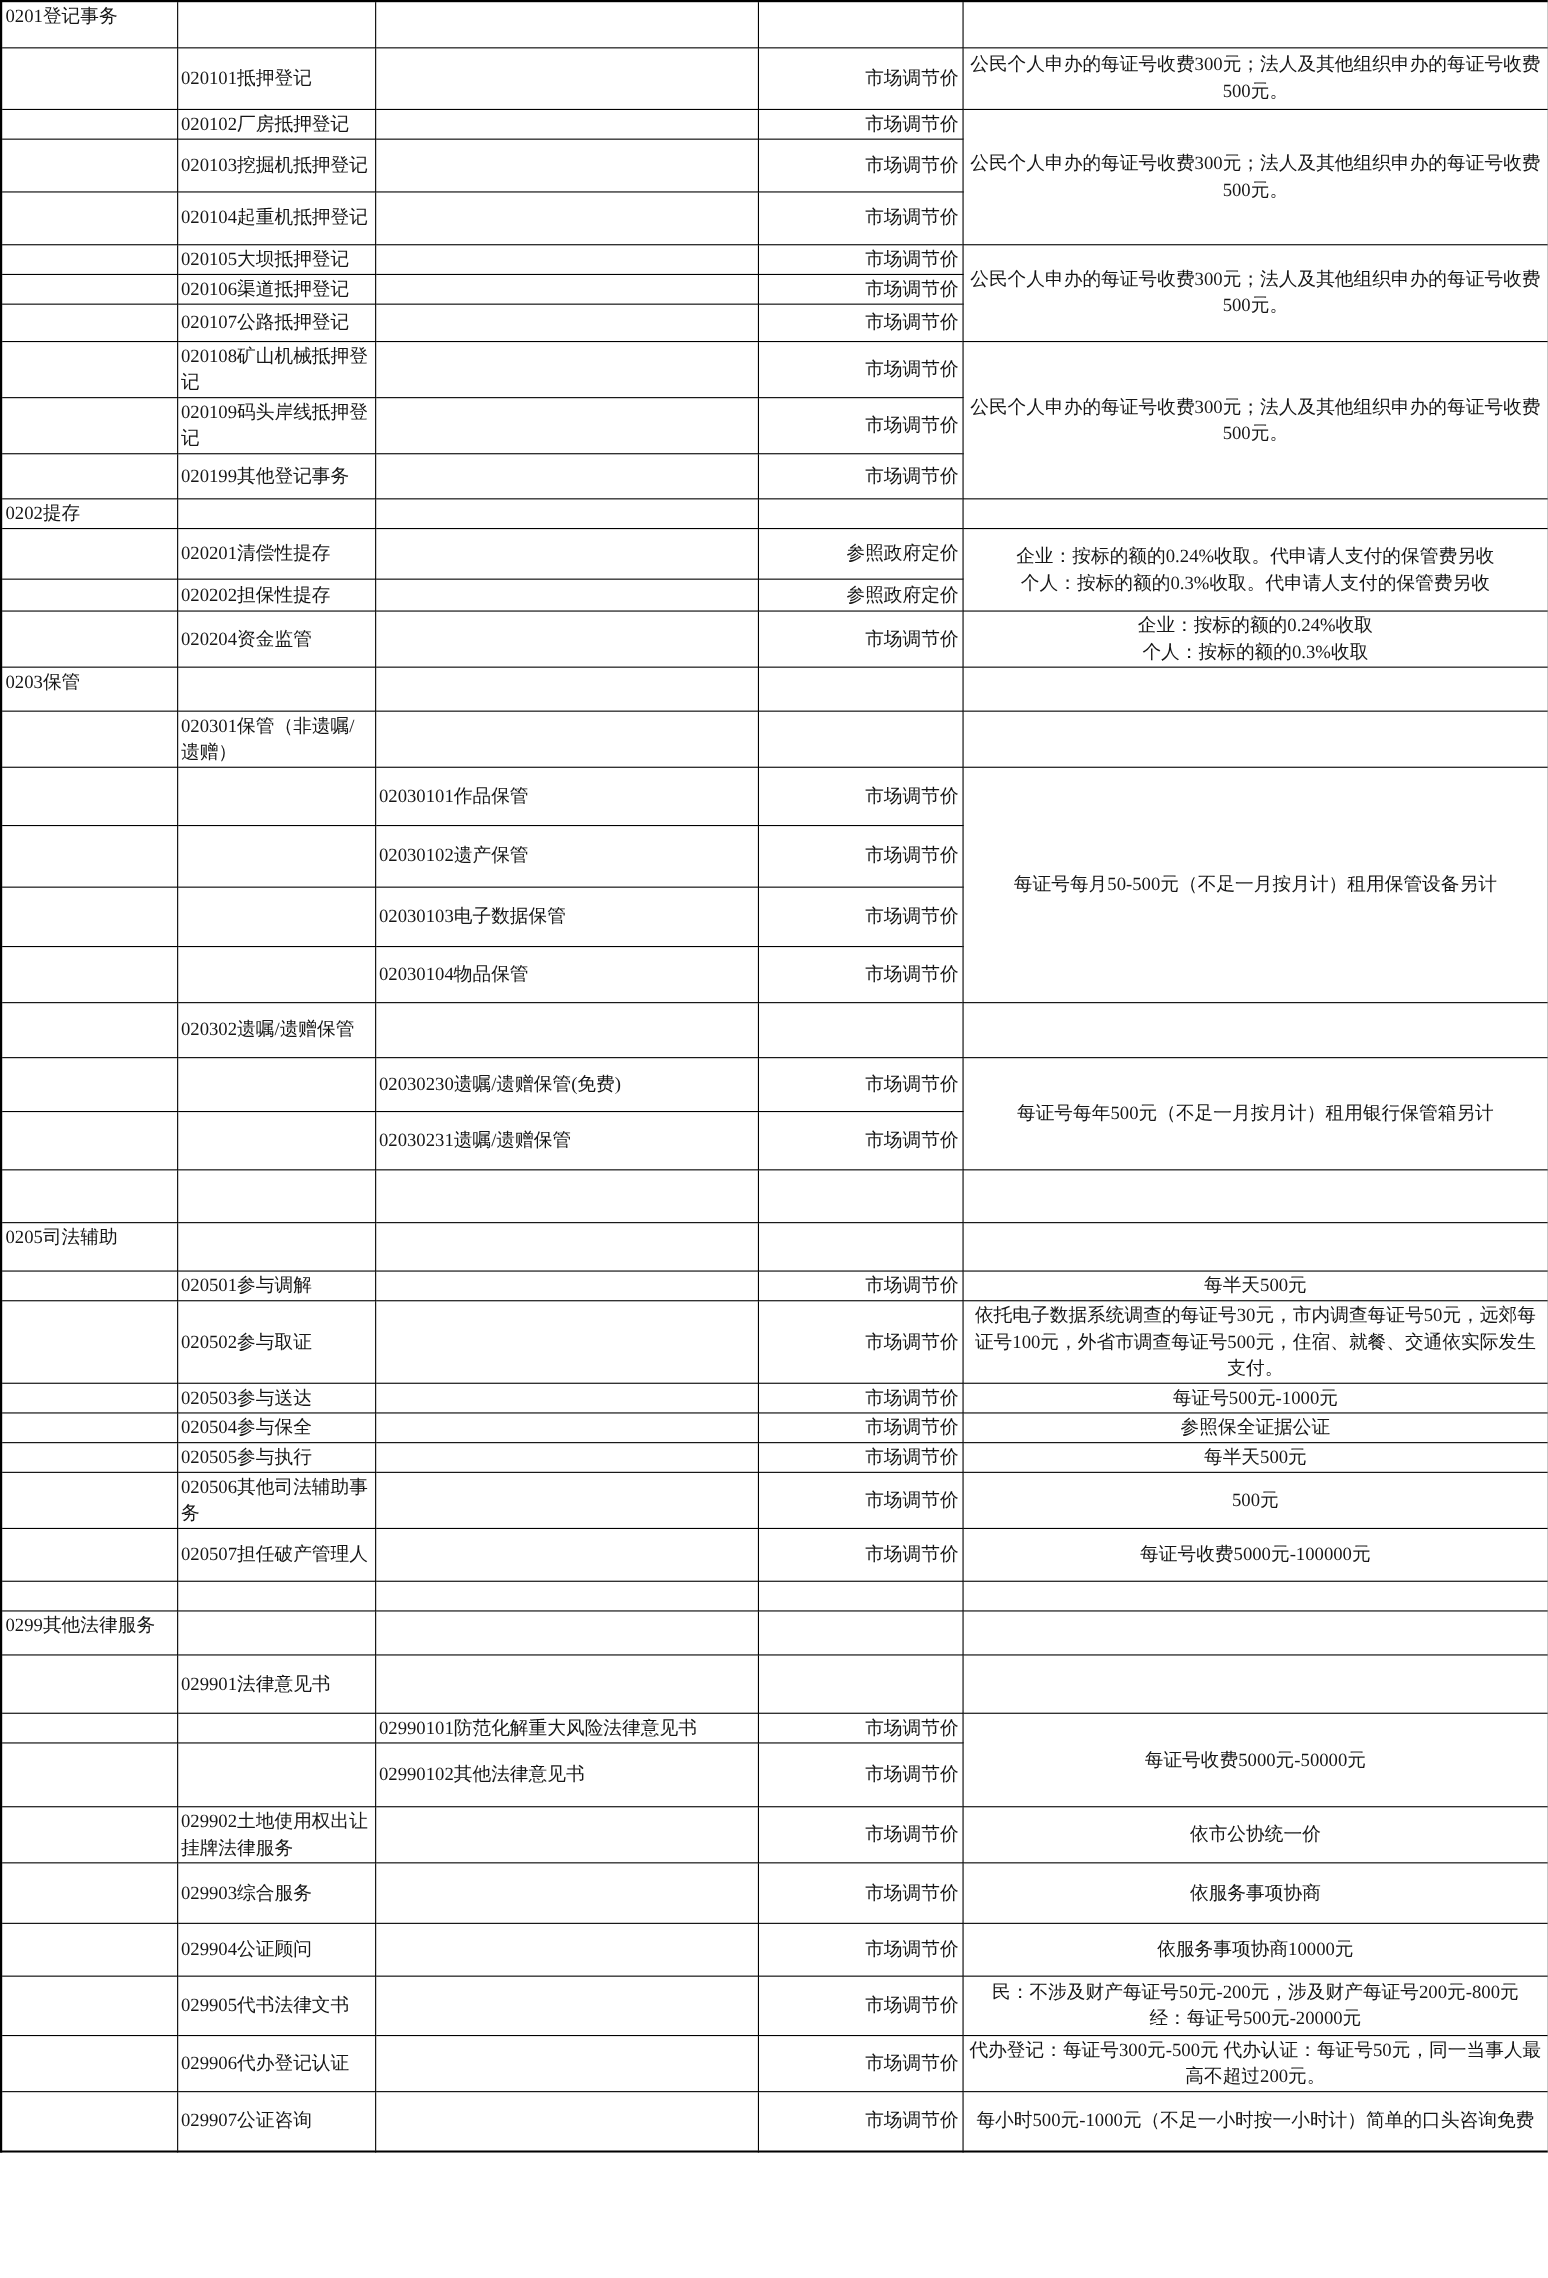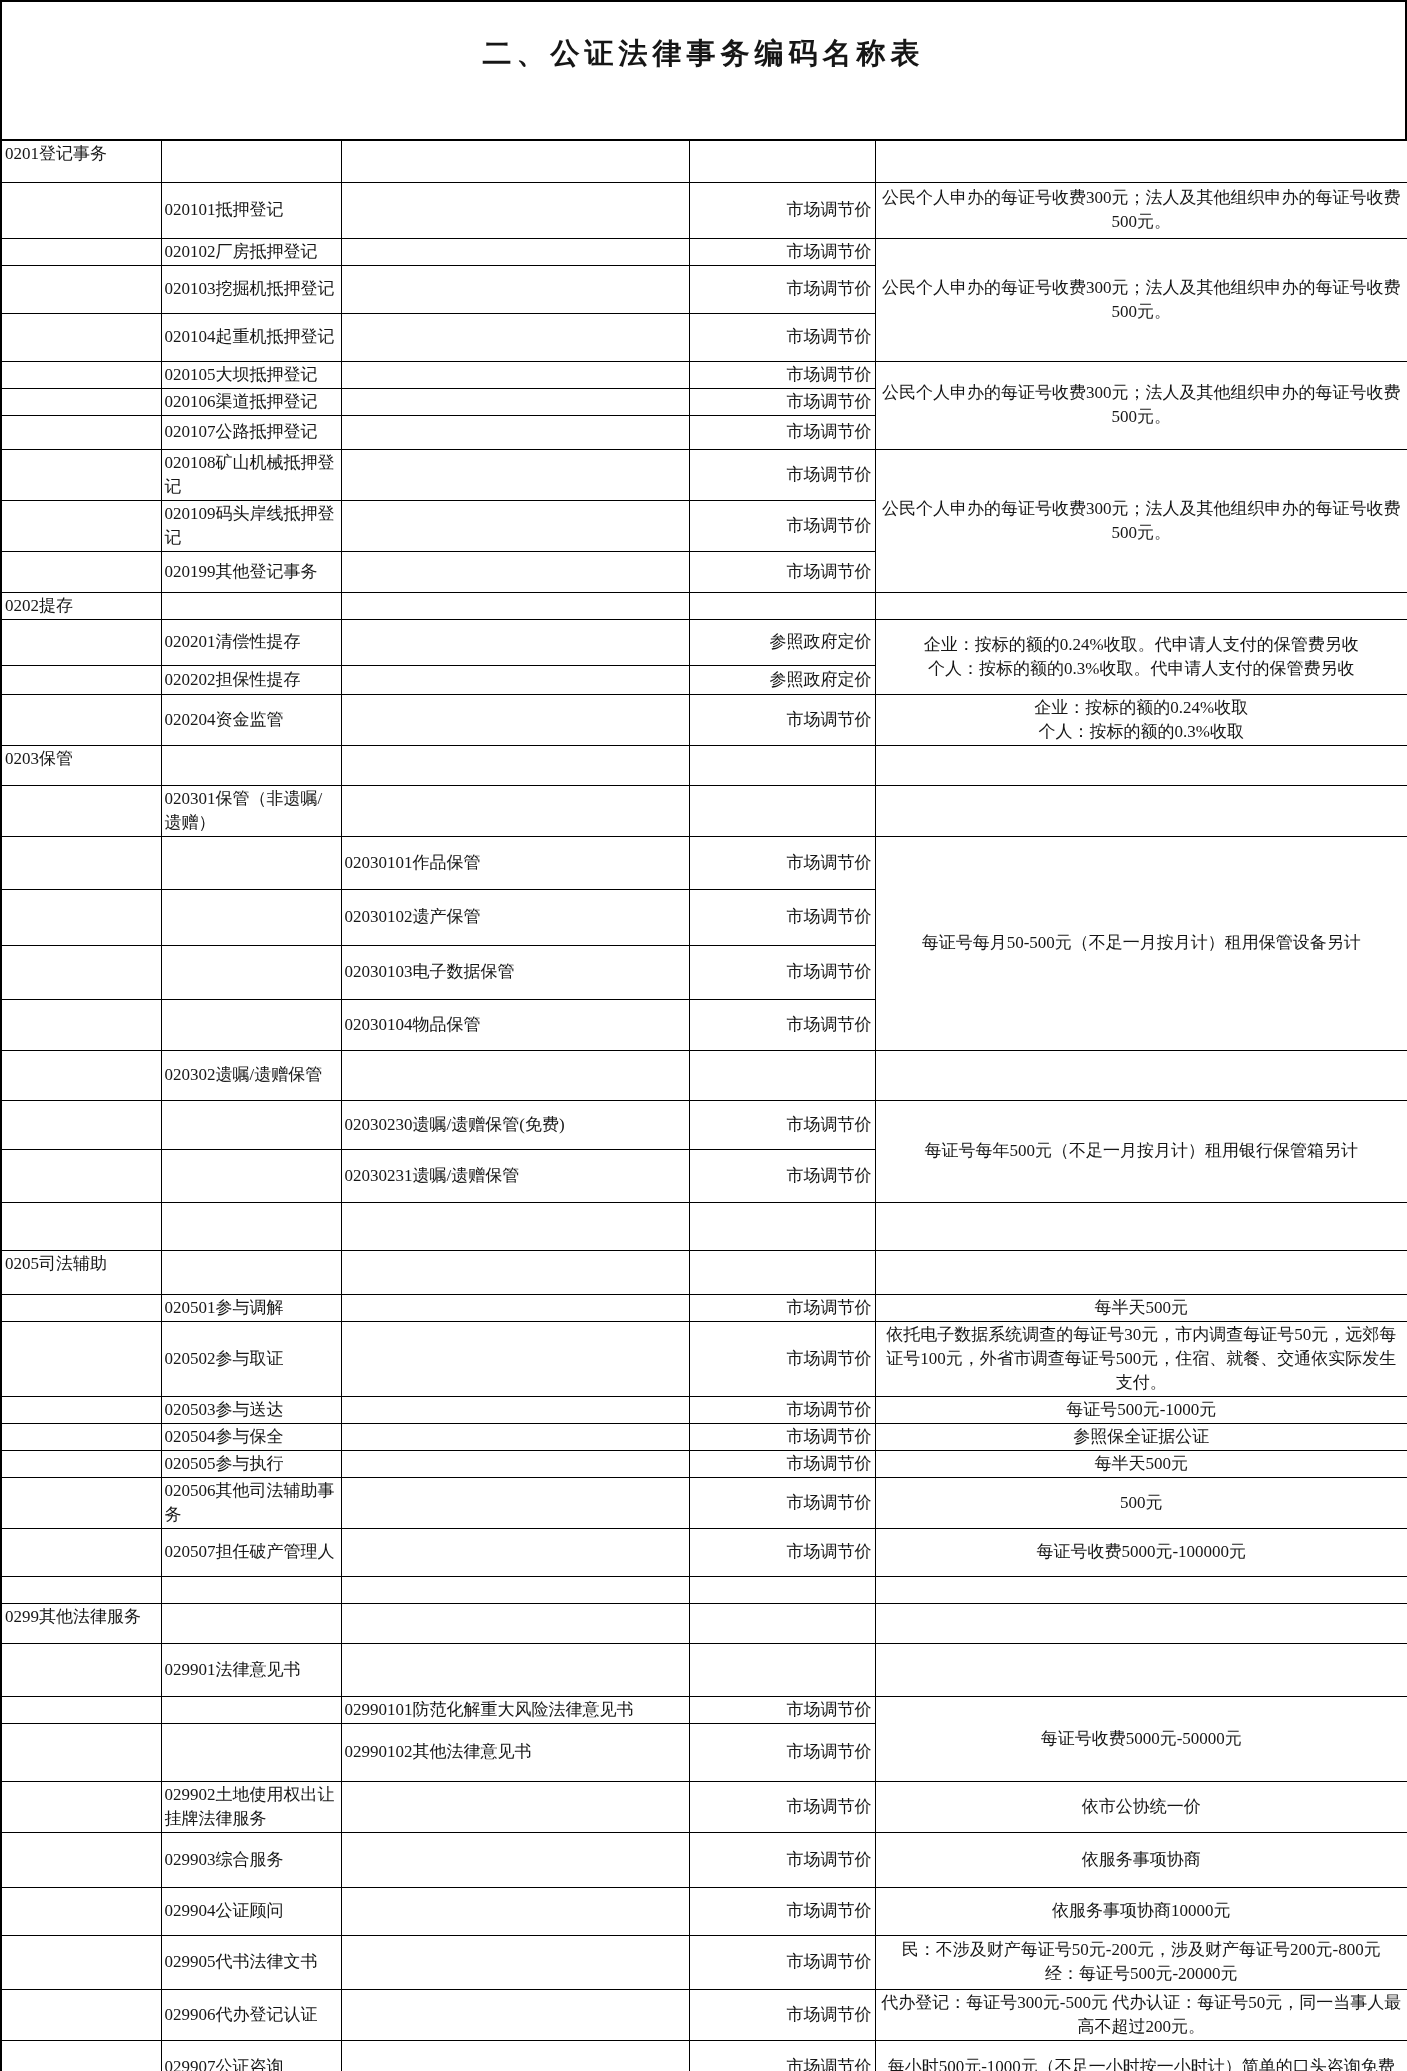--- a/index.html
+++ b/index.html
@@ -46,21 +46,20 @@
     text-align:center;
     white-space:pre-line;
     line-height:25px;
     padding:1px 18px;
   }
 </style>
 </head>
 <body>
 
 <div class="sheet">
-  <div class="title-cell">二、公证法律事务编码名称表</div>
   <table class="grid">
     <colgroup>
       <col style="width:160px">
       <col style="width:180px">
       <col style="width:348px">
       <col style="width:186px">
       <col style="width:533px">
     </colgroup>
     <tbody>
         <tr style="height: 42px;">

